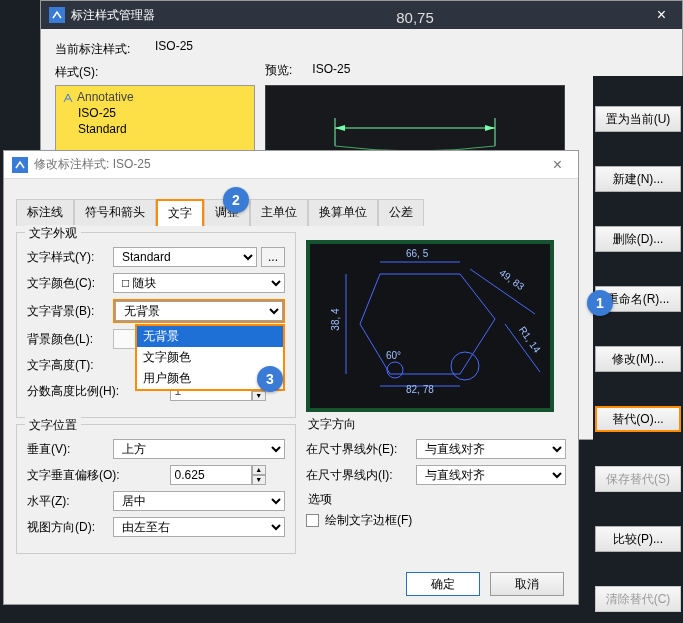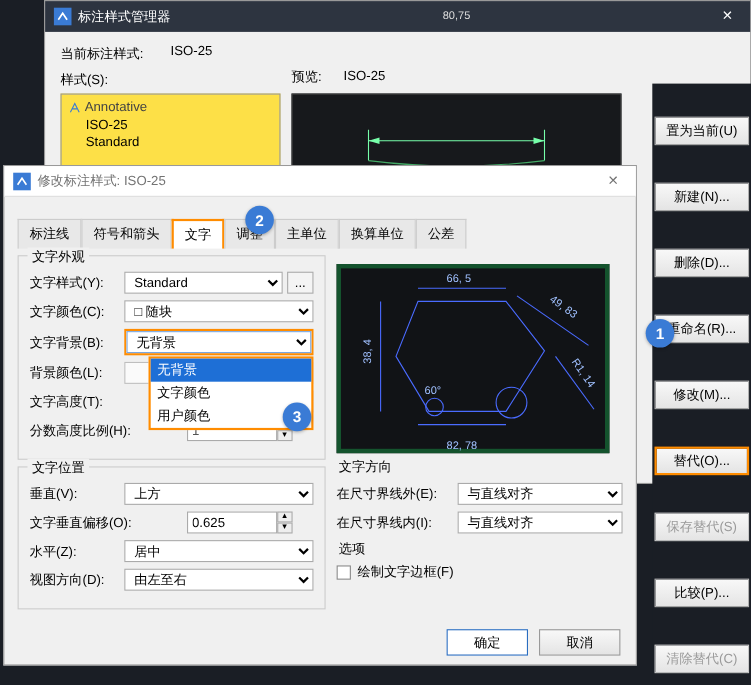--- a/index.html
+++ b/index.html
@@ -15,21 +15,21 @@
 
 .mgr { left: 40px; top: 0; width: 643px; height: 440px; }
 .mgr-body { padding: 10px 14px; }
 .mgr-row { display: flex; margin-bottom: 4px; }
 .mgr-row .lbl { width: 100px; padding-top: 2px; }
 .mgr-content { display: flex; gap: 10px; }
 .mgr-list { width: 200px; height: 76px; background: #fde047; border: 1px solid #999; padding: 3px 6px; line-height: 16px; }
 .mgr-list .annot { color: #444; }
 .mgr-list .indent { padding-left: 16px; }
 .mgr-preview { width: 300px; height: 260px; background: #17191c; border: 1px solid #444; color: #ccc; display: flex; align-items: flex-start; justify-content: center; padding-top: 12px; }
-.mgr-preview .dim { color: #ddd; font-size: 10px; }
+.mgr-preview .dim { color: #ddd; font-size: 15px; }
 .right-btns { position: absolute; right: 0; top: 76px; width: 90px; display: flex; flex-direction: column; gap: 6px; padding: 2px; background: #1a1e25; }
 .btn-side { background: linear-gradient(#f8f8f8,#e4e4e4); border: 1px solid #b0b0b0; height: 26px; display: flex; align-items: center; justify-content: center; cursor: pointer; white-space: nowrap; padding: 0 4px; margin-top: 28px; }
 .btn-side.hl { border: 2px solid #ff8c00; }
 .btn-side.dis { color: #9a9a9a; border-color: #c8c8c8; }
 .right-gap2 { height: 40px; }
 
 
 .mod { left: 3px; top: 150px; width: 576px; height: 455px; background: #f0f0f0; }
 .mod .titlebar { background: #fff; color: #737373; border-bottom: 1px solid #ddd; }
 .tabs { display: flex; padding: 8px 12px 0; gap: 0; margin-top: 12px; }
@@ -243,21 +243,21 @@
           <line x1="70" y1="18" x2="150" y2="18" stroke="#4a6bff"></line>
           <line x1="36" y1="30" x2="36" y2="130" stroke="#4a6bff"></line>
           <line x1="70" y1="142" x2="150" y2="142" stroke="#4a6bff"></line>
           <line x1="160" y1="25" x2="225" y2="70" stroke="#4a6bff"></line>
           <line x1="195" y1="80" x2="230" y2="128" stroke="#4a6bff"></line>
         </svg>
         <div class="dimtxt" style="left:96px;top:4px">66, 5</div>
         <div class="dimtxt" style="left:14px;top:70px;transform:rotate(-90deg)">38, 4</div>
         <div class="dimtxt" style="left:188px;top:30px;transform:rotate(36deg)">49, 83</div>
         <div class="dimtxt" style="left:205px;top:90px;transform:rotate(55deg)">R1, 14</div>
-        <div class="dimtxt" style="left:96px;top:156px">82, 78</div>
+        <div class="dimtxt" style="left:96px;top:140px">82, 78</div>
         <div class="dimtxt" style="left:76px;top:106px">60°</div>
       </div>
 
       <div class="section-lbl">文字方向</div>
       <div class="field">
         <span class="flbl" style="width:110px">在尺寸界线外(E):</span>
         <select class="fctl"><option>与直线对齐</option></select>
       </div>
       <div class="field">
         <span class="flbl" style="width:110px">在尺寸界线内(I):</span>

